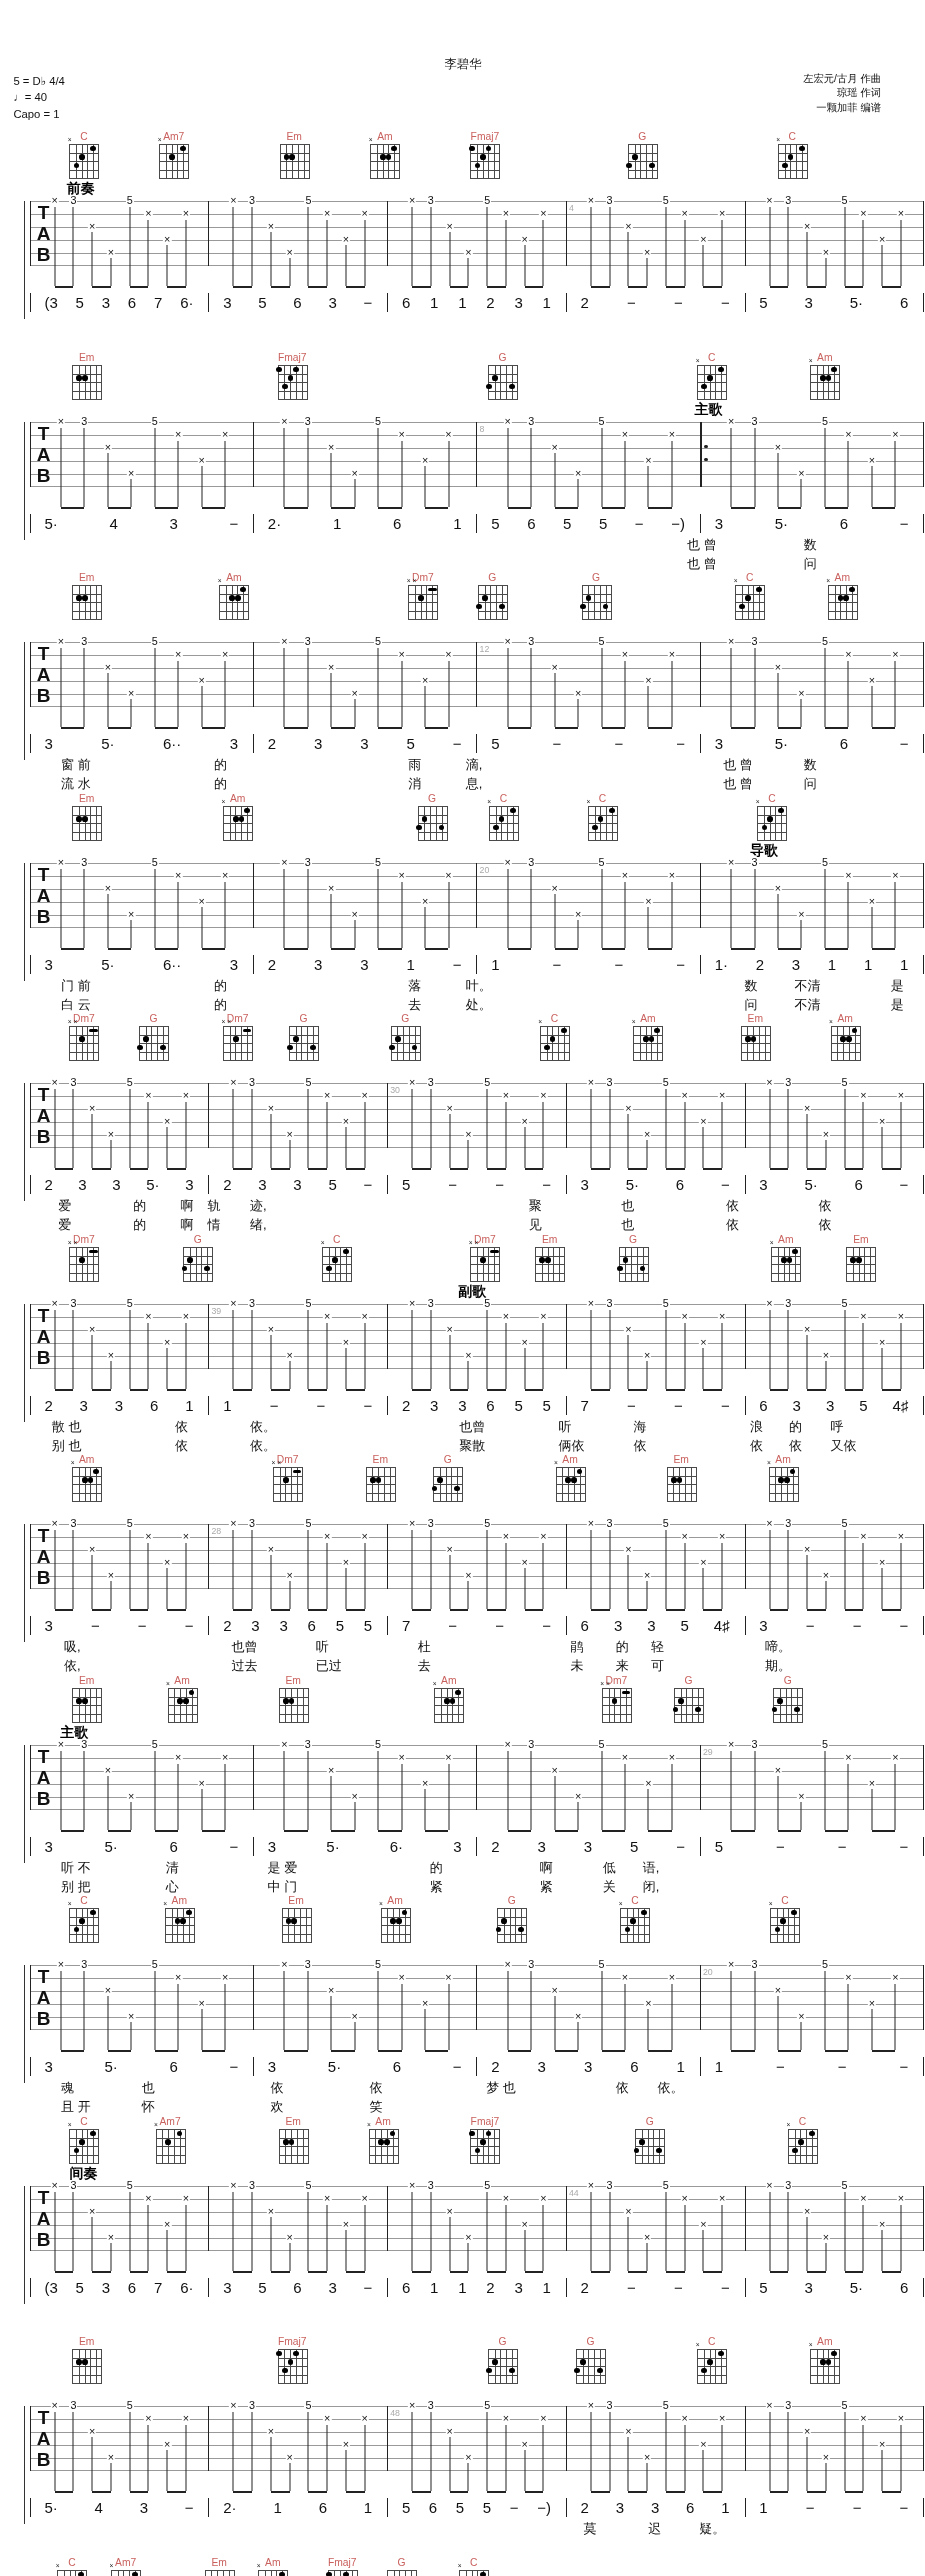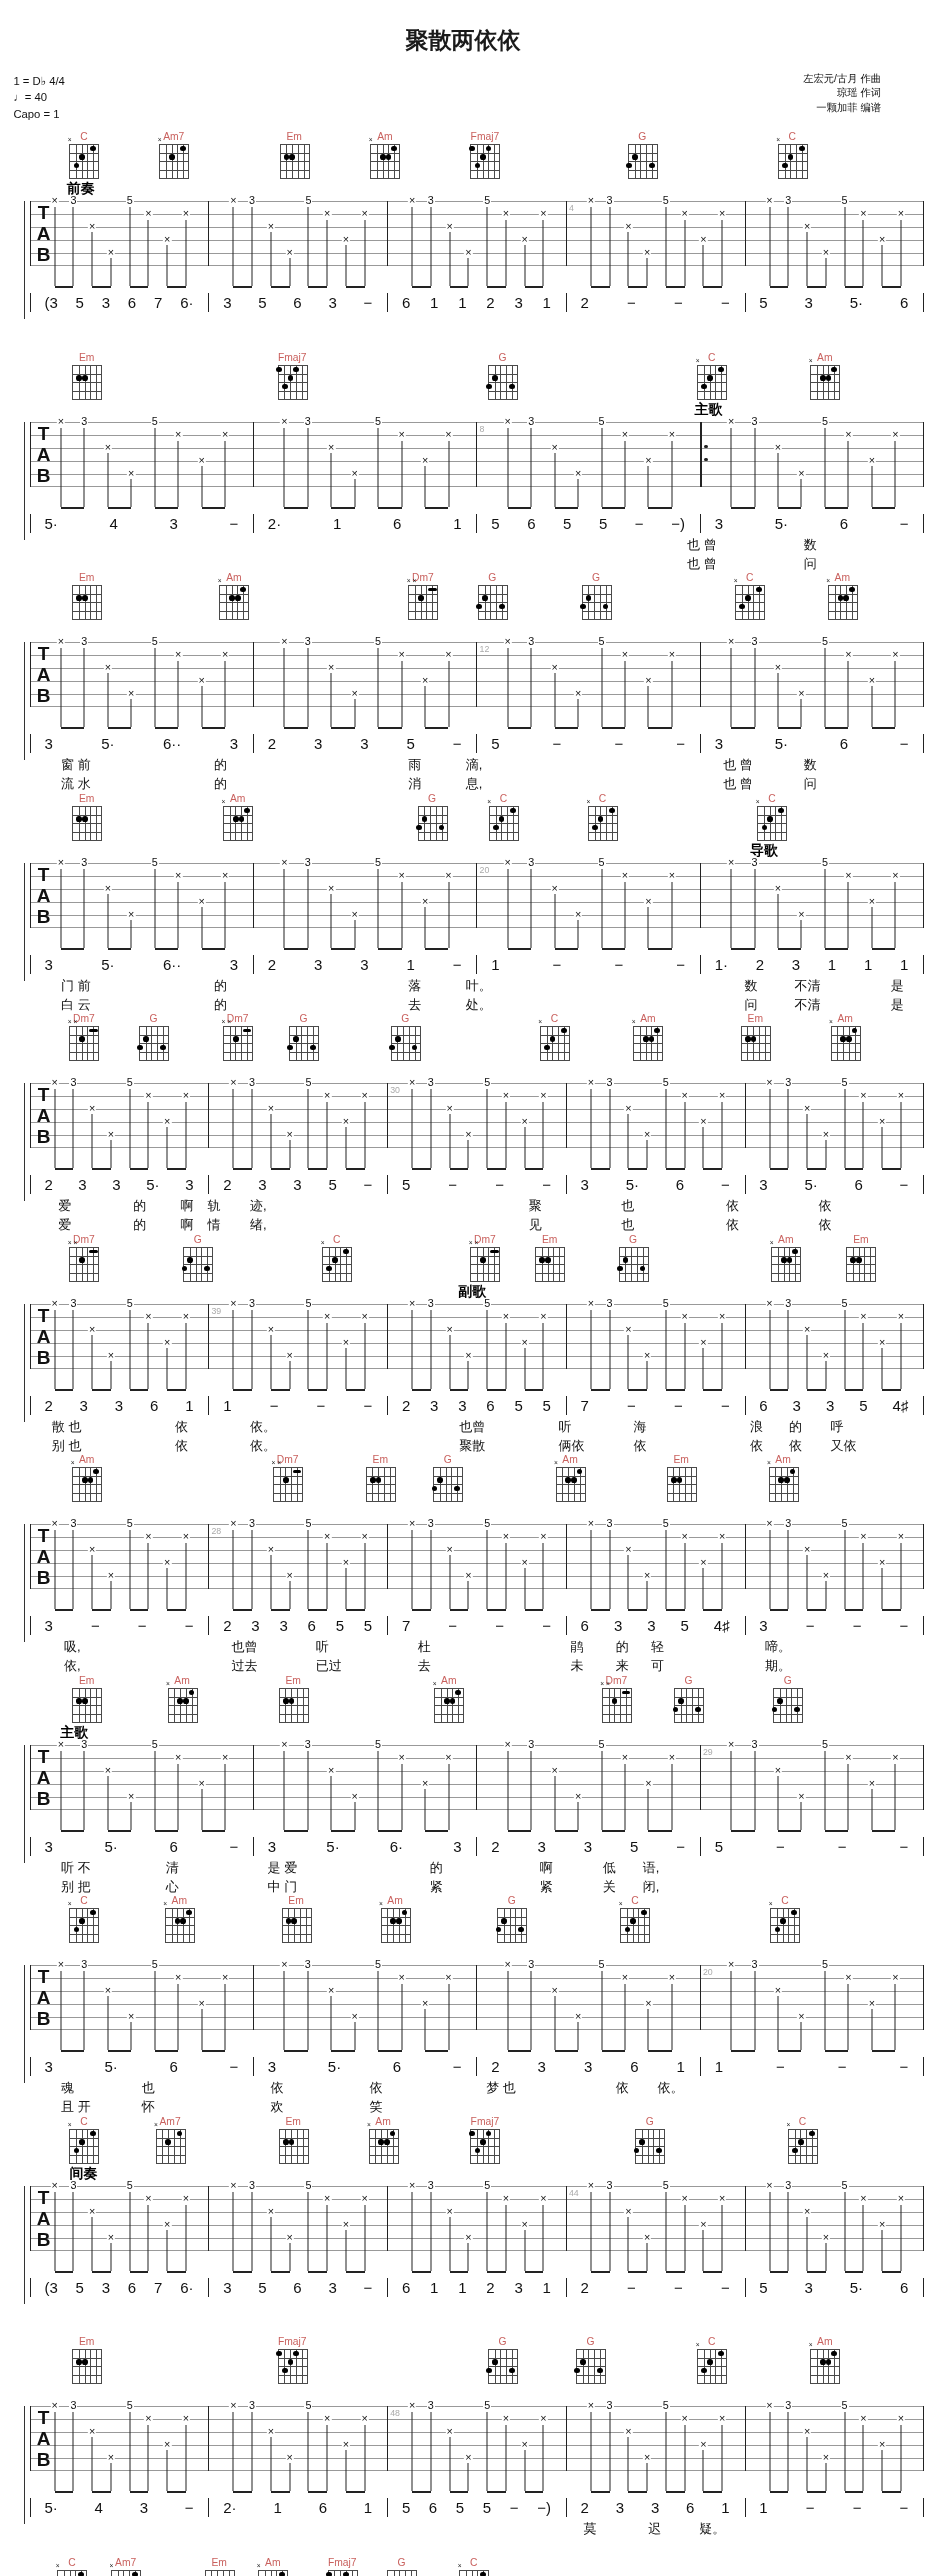--- a/index.html
+++ b/index.html
@@ -32,22 +32,22 @@
   .jianpu{position:absolute;left:0;top:163px;width:100%;height:20.6px;}
   .jp-measure{position:absolute;top:1px;display:flex;justify-content:space-between;padding:0 1.6%;box-sizing:border-box;}
   .jp-tok{font-size:15px;color:#111;line-height:1.1;}
   .jp-bar{position:absolute;width:1px;height:18.5px;background:#222;top:-1px;}
   .lyric{position:absolute;font-size:13px;color:#111;white-space:nowrap;}
 </style>
 </head>
 <body>
 
 <div id="page">
-  <div class="title">聚散两依依</div>
-  <div class="meta"><span>1 = D♭ 4/4</span>
+  <div class="artist">李碧华</div>
+  <div class="meta"><span>5 = D♭ 4/4</span>
 <span>♩= 40</span>
 <span>Capo = 1</span></div>
   <div class="credits"><span>左宏元/古月 作曲</span>
 <span>琼瑶 作词</span>
 <span>一颗加菲 编谱</span></div>
   <div id="score">
       <div class="system" style="top: 131px;">
         <div class="chord" style="left: 7.5%;">
           <div class="chord-name">C</div>
           <div class="grid">

